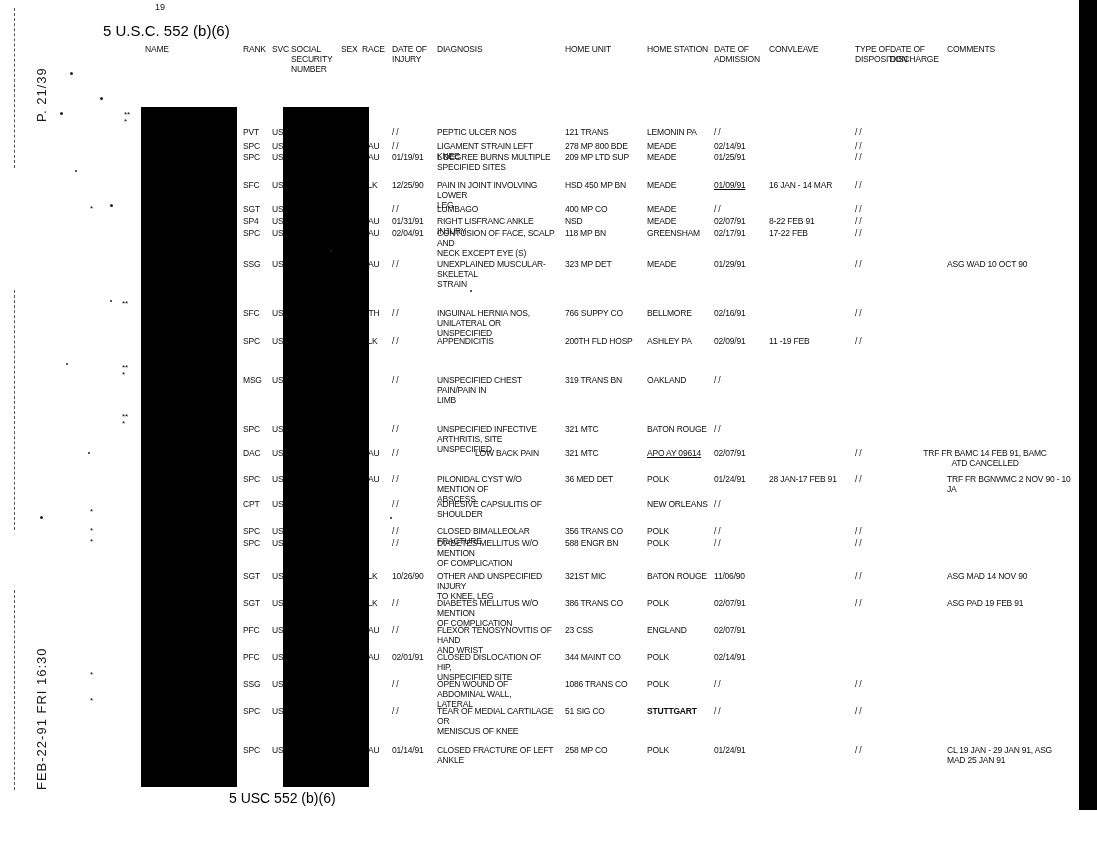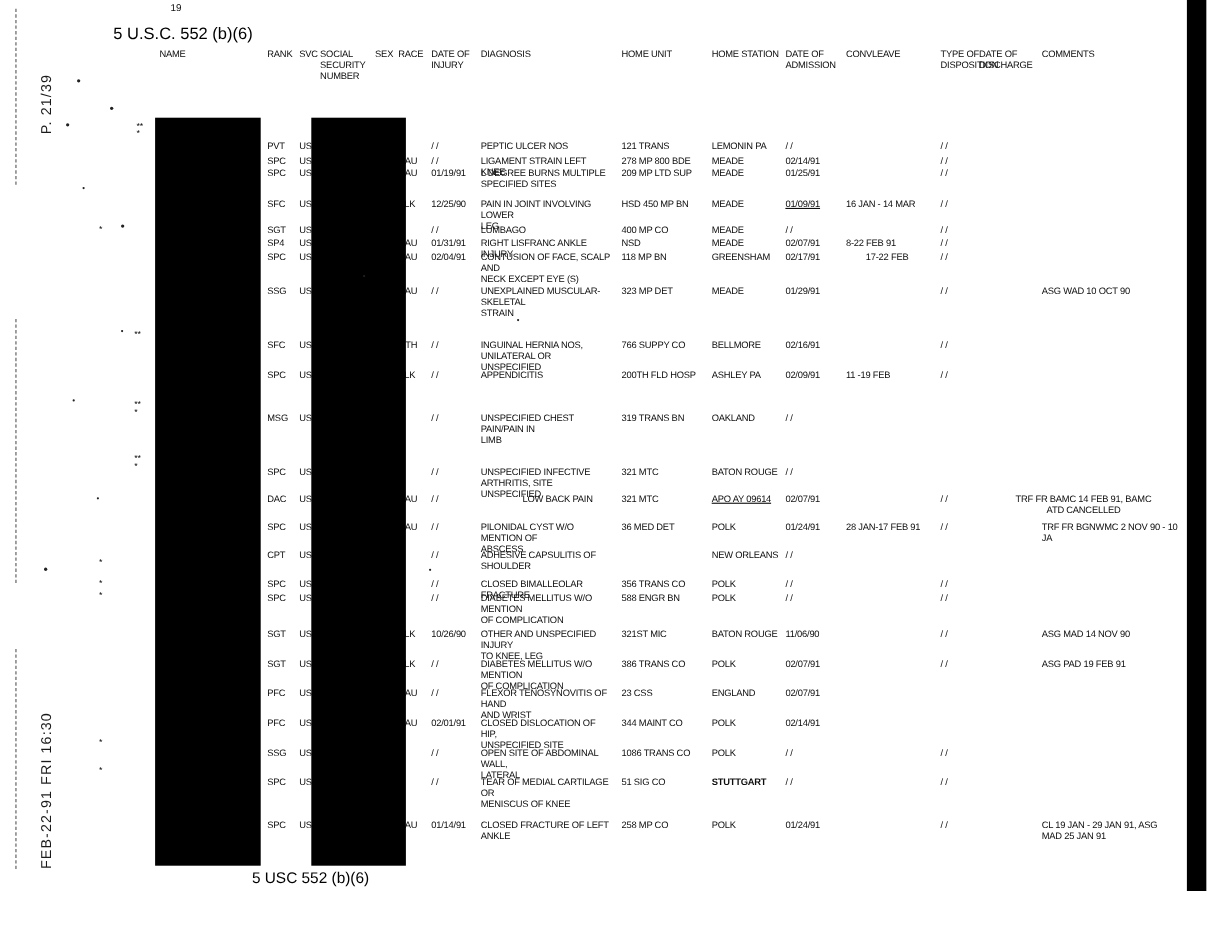--- a/index.html
+++ b/index.html
@@ -228,21 +228,21 @@
       <div class="cell" style="left: 855px; width: 56px; top: 216px;">/  /</div>
       <div class="cell" style="left: 243px; width: 30px; top: 228px;">SPC</div>
       <div class="cell" style="left: 272px; width: 24px; top: 228px;">USA</div>
       <div class="cell" style="left: 362px; width: 26px; top: 228px;">CAU</div>
       <div class="cell" style="left: 392px; width: 44px; top: 228px;">02/04/91</div>
       <div class="cell" style="left: 437px; width: 120px; top: 228px;">CONTUSION OF FACE, SCALP AND
 NECK EXCEPT EYE (S)</div>
       <div class="cell" style="left: 565px; width: 75px; top: 228px;">118 MP BN</div>
       <div class="cell" style="left: 647px; width: 66px; top: 228px;">GREENSHAM</div>
       <div class="cell" style="left: 714px; width: 55px; top: 228px;">02/17/91</div>
-      <div class="cell" style="left: 769px; width: 70px; top: 228px; margin-left: 18px;">17-22 FEB</div>
+      <div class="cell" style="left: 769px; width: 70px; top: 228px;">17-22 FEB</div>
       <div class="cell" style="left: 855px; width: 56px; top: 228px;">/  /</div>
       <div class="cell" style="left: 243px; width: 30px; top: 259px;">SSG</div>
       <div class="cell" style="left: 272px; width: 24px; top: 259px;">USA</div>
       <div class="cell" style="left: 362px; width: 26px; top: 259px;">CAU</div>
       <div class="cell" style="left: 392px; width: 44px; top: 259px;">/  /</div>
       <div class="cell" style="left: 437px; width: 120px; top: 259px;">UNEXPLAINED MUSCULAR-SKELETAL
 STRAIN</div>
       <div class="cell" style="left: 565px; width: 75px; top: 259px;">323 MP DET</div>
       <div class="cell" style="left: 647px; width: 66px; top: 259px;">MEADE</div>
       <div class="cell" style="left: 714px; width: 55px; top: 259px;">01/29/91</div>
@@ -367,21 +367,21 @@
       <div class="cell" style="left: 362px; width: 26px; top: 652px;">CAU</div>
       <div class="cell" style="left: 392px; width: 44px; top: 652px;">02/01/91</div>
       <div class="cell" style="left: 437px; width: 120px; top: 652px;">CLOSED DISLOCATION OF HIP,
 UNSPECIFIED SITE</div>
       <div class="cell" style="left: 565px; width: 75px; top: 652px;">344 MAINT CO</div>
       <div class="cell" style="left: 647px; width: 66px; top: 652px;">POLK</div>
       <div class="cell" style="left: 714px; width: 55px; top: 652px;">02/14/91</div>
       <div class="cell" style="left: 243px; width: 30px; top: 679px;">SSG</div>
       <div class="cell" style="left: 272px; width: 24px; top: 679px;">USA</div>
       <div class="cell" style="left: 392px; width: 44px; top: 679px;">/  /</div>
-      <div class="cell" style="left: 437px; width: 120px; top: 679px;">OPEN SITE OF ABDOMINAL WALL,
+      <div class="cell" style="left: 437px; width: 120px; top: 679px;">OPEN WOUND OF ABDOMINAL WALL,
 LATERAL</div>
       <div class="cell" style="left: 565px; width: 75px; top: 679px;">1086 TRANS CO</div>
       <div class="cell" style="left: 647px; width: 66px; top: 679px;">POLK</div>
       <div class="cell" style="left: 714px; width: 55px; top: 679px;">/  /</div>
       <div class="cell" style="left: 855px; width: 56px; top: 679px;">/  /</div>
       <div class="cell" style="left: 243px; width: 30px; top: 706px;">SPC</div>
       <div class="cell" style="left: 272px; width: 24px; top: 706px;">USA</div>
       <div class="cell" style="left: 392px; width: 44px; top: 706px;">/  /</div>
       <div class="cell" style="left: 437px; width: 120px; top: 706px;">TEAR OF MEDIAL CARTILAGE OR
 MENISCUS OF KNEE</div>

